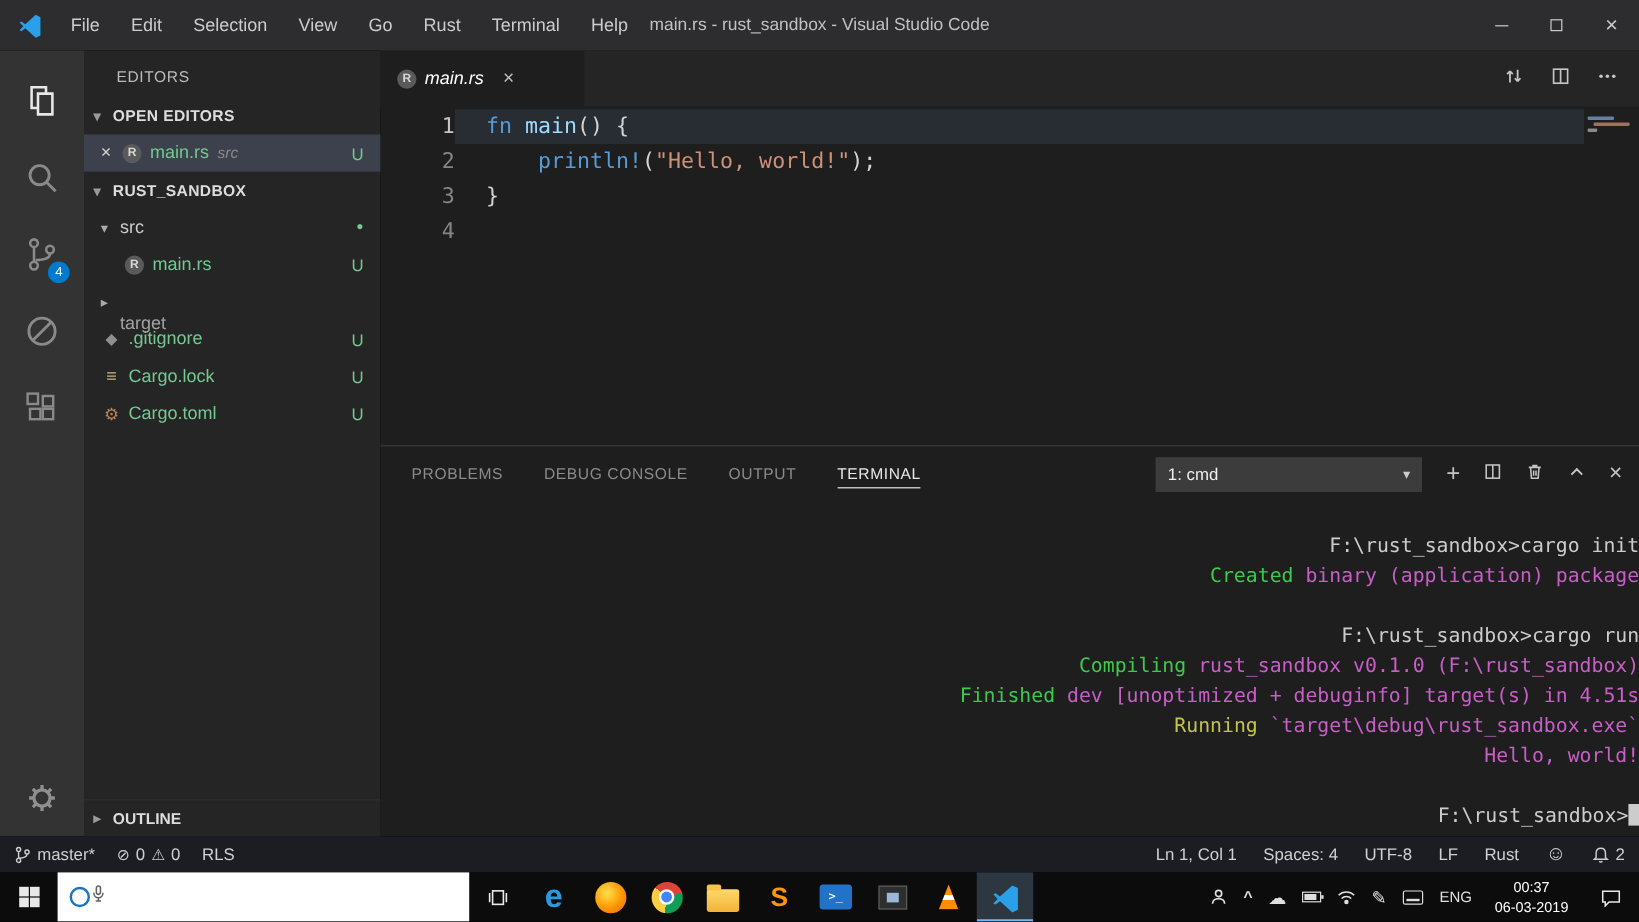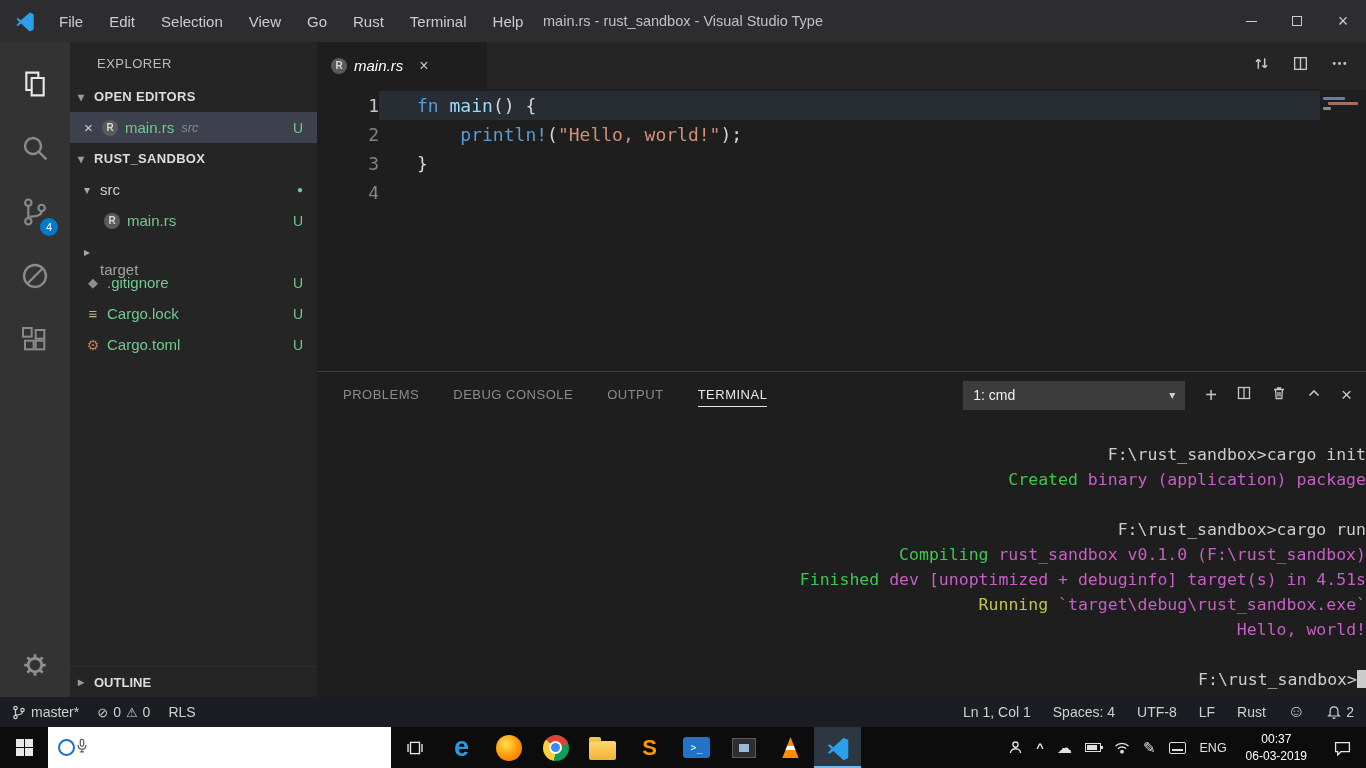--- a/index.html
+++ b/index.html
@@ -54,21 +54,21 @@
   .tab { background:var(--editor); display:flex; align-items:center; padding:0 14px; min-width:170px; }
   .tab-label { font-style:italic; font-size:15px; color:#ffffff; }
   .tab-close { margin-left:16px; color:#c5c5c5; font-size:16px; }
   .ed-actions { margin-left:auto; display:flex; align-items:center; gap:22px; padding-right:18px; color:#c5c5c5; }
 
   .code-area { height:282px; display:flex; flex:none; position:relative; font-family:"DejaVu Sans Mono", monospace; font-size:18px; line-height:29px; padding-top:2px; }
   .gutter { width:62px; text-align:right; color:#858585; flex:none; }
   .gut-line { height:29px; }
   .gut-line.cur { color:#c6c6c6; }
   .code { flex:1; white-space:pre; min-width:0; }
-  .code-line { height:29px; padding-left:38px; }
+  .code-line { height:29px; padding-left:26px; }
   .code-line.cur { background:var(--linehl); }
   .minimap { width:46px; flex:none; position:relative; }
   .mm { position:absolute; height:3px; border-radius:1px; }
 
   
   .panel { flex:1; display:flex; flex-direction:column; border-top:1px solid #3b3b3b; min-height:0; }
   .panel-header { height:46px; display:flex; align-items:center; padding:0 14px 0 26px; flex:none; }
   .panel-tabs { display:flex; gap:34px; }
   .panel-tab { font-size:13px; letter-spacing:0.5px; color:#8b8b8b; padding:4px 0; }
   .panel-tab.active { color:#e7e7e7; border-bottom:1.5px solid #e7e7e7; }
@@ -137,21 +137,21 @@
     <div style="display:flex">
         <div class="menu-item">File</div>
         <div class="menu-item">Edit</div>
         <div class="menu-item">Selection</div>
         <div class="menu-item">View</div>
         <div class="menu-item">Go</div>
         <div class="menu-item">Rust</div>
         <div class="menu-item">Terminal</div>
         <div class="menu-item">Help</div>
       </div>
-    <div class="tb-title">main.rs - rust_sandbox - Visual Studio Type</div>
+    <div class="tb-title">main.rs - rust_sandbox - Visual Studio Code</div>
     <div class="tb-controls">
       <div class="tb-btn">
           <span class="win-min"></span>
         </div>
       <div class="tb-btn">
           <span class="win-max"></span>
         </div>
       <div class="tb-btn">
           <span>×</span>
         </div>
@@ -212,21 +212,21 @@
         <svg width="30" height="30" viewBox="0 0 24 24">
             <g fill="none" stroke="#8f8f8f" stroke-width="2.2">
               <circle cx="12" cy="12" r="5.4"></circle>
               <path d="M12 3.4v3M12 17.6v3M3.4 12h3M17.6 12h3M5.9 5.9l2.1 2.1M16 16l2.1 2.1M18.1 5.9 16 8M8 16l-2.1 2.1"></path>
             </g>
           </svg>
       </div>
     </div>
 
     <div class="sidebar">
-      <div class="sb-title">EXPLORER</div>
+      <div class="sb-title">EDITORS</div>
       <div class="sb-section">
         <span class="tw">▾</span>
         <span>OPEN EDITORS</span>
       </div>
       <div class="oe-item">
         <span class="oe-close">×</span>
         <span class="fi-rust">R</span>
         <span class="c-green">main.rs</span>
         <span class="oe-detail">src</span>
         <span class="git-badge">U</span>

